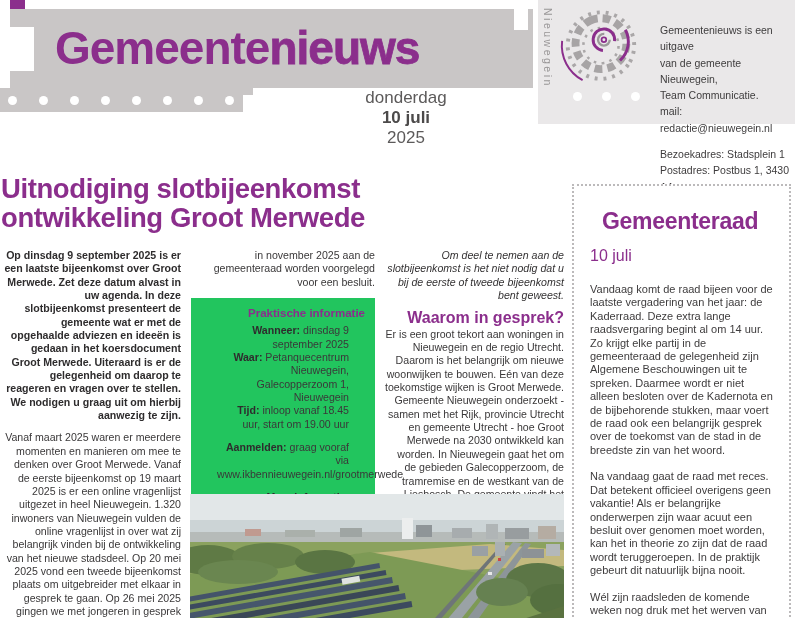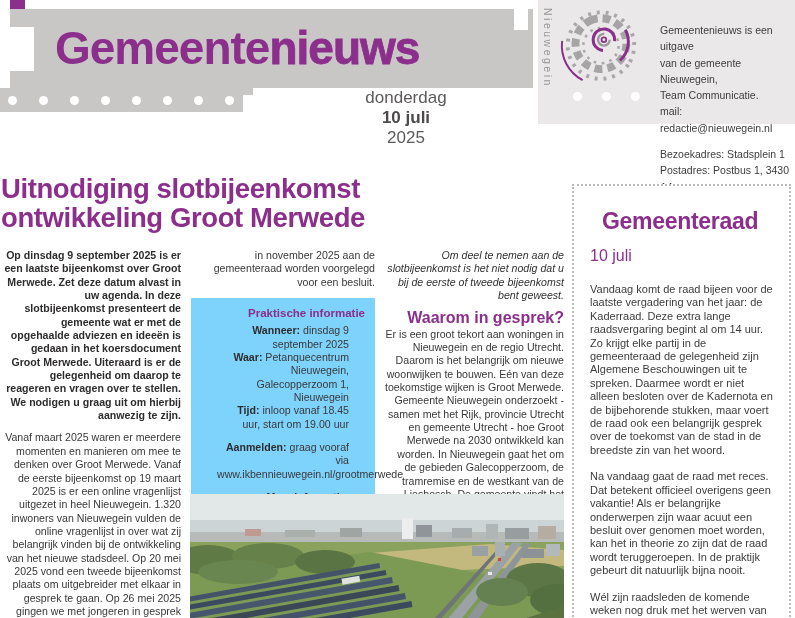--- a/index.html
+++ b/index.html
@@ -32,21 +32,21 @@
   
   .headline{position:absolute;left:1px;top:174px;color:#8b2e8c;font-weight:700;
         font-size:27.5px;line-height:29px;letter-spacing:-0.4px;}
   
   .col{position:absolute;top:249px;font-size:10.6px;line-height:13.35px;color:#3a3839;}
   .col p{margin:0 0 9px;text-align:right;}
   .col1{left:3px;width:178px;}
   .col2{left:191px;width:184px;}
   .col3{left:385px;width:179px;}
   .intro{font-weight:700;color:#2e2c2d;}
-  .infobox{background:#7dd3fc;margin-top:2px;padding:9px 10px 10px;box-sizing:border-box;width:184px;}
+  .infobox{background:#22c55e;margin-top:2px;padding:9px 10px 10px;box-sizing:border-box;width:184px;}
   .infobox p{margin:0 16px 10px;}
   .infobox p:last-child{margin-bottom:0;}
   .infobox-title{color:#8b2e8c;font-weight:700;font-size:11.5px;margin:0 0 4px !important;}
   .lbl{font-weight:700;color:#2e2c2d;}
   .italic{font-style:italic;color:#333132;}
   .subhead{color:#8b2e8c;font-weight:700;font-size:16px;margin:0 0 3px !important;}
   .end-bullet{color:#8b2e8c;font-size:9px;}
   
   .photo{position:absolute;left:190px;top:494px;width:374px;height:124px;overflow:hidden;}
   .photo svg{display:block;}

